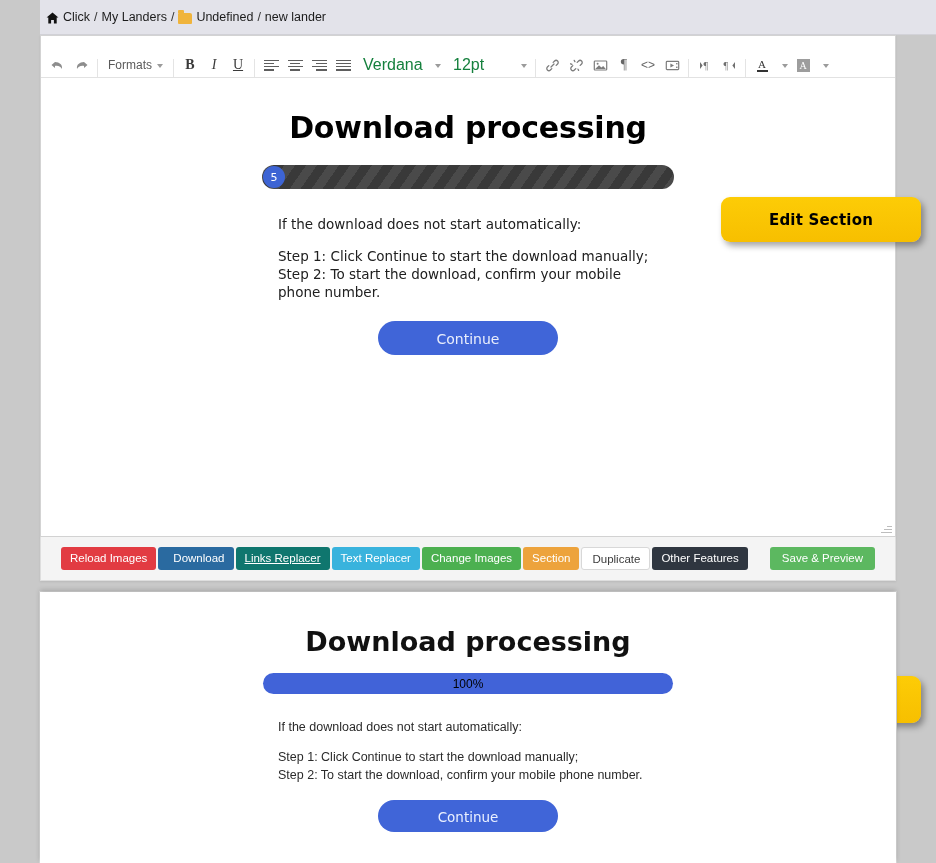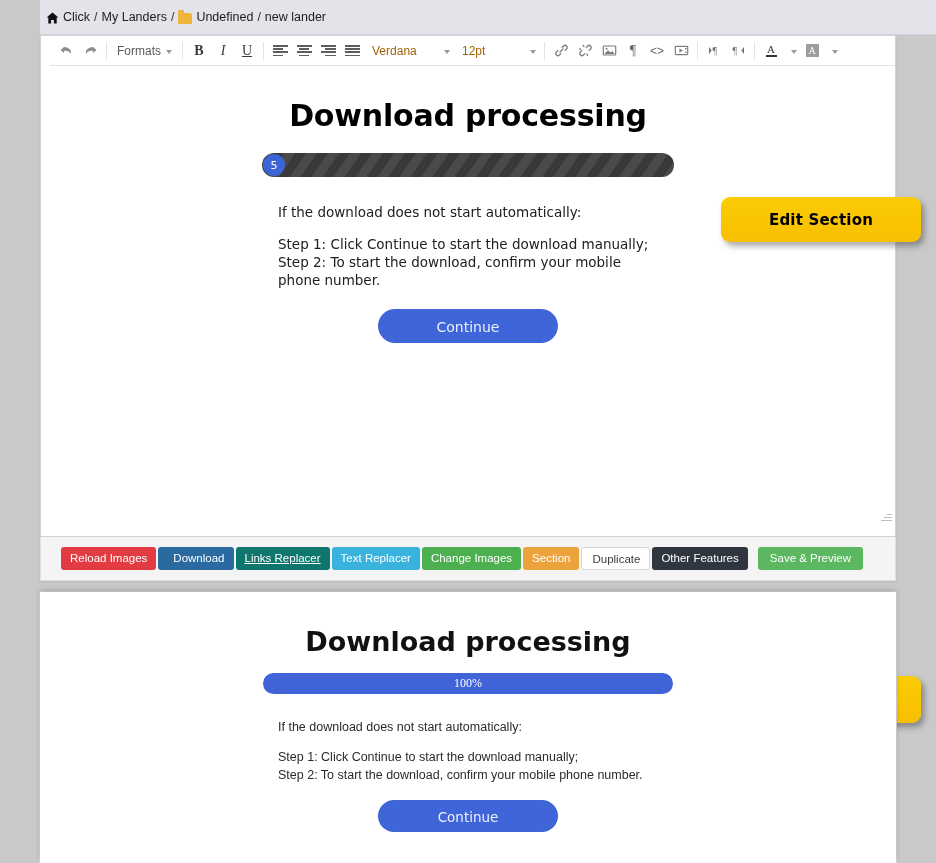--- a/index.html
+++ b/index.html
@@ -66,30 +66,29 @@
     left: 40px;
     top: 35px;
     width: 856px;
     height: 502px;
     background: #ffffff;
     border: 1px solid #d3d3d3;
     box-sizing: border-box;
     box-shadow: 0 1px 2px rgba(0,0,0,.08);
   }
   .toolbar {
-    height: 30px;
+    height: 42px;
     border-bottom: 1px solid #e2e2e2;
     display: flex;
-    align-items: center;
+    align-items: flex-end;
     padding: 0 4px;
     box-sizing: border-box;
     background: #fff;
     flex-wrap: nowrap;
     overflow: hidden;
-    margin-left: 9px;
   }
   .tb-btn {
     min-width: 24px;
     height: 24px;
     display: flex;
     align-items: center;
     justify-content: center;
     color: #6d6d6d;
     font-size: 13px;
     cursor: default;
@@ -118,22 +117,22 @@
     border-left: 3.5px solid transparent;
     border-right: 3.5px solid transparent;
     border-top: 4px solid #9b9b9b;
     position: relative;
     top: 1px;
   }
   .tb-select {
     display: flex;
     align-items: center;
     justify-content: space-between;
-    font-size: 12px;
-    color: #a16207;
+    font-size: 16px;
+    color: #15803d;
     height: 24px;
     box-sizing: border-box;
     padding: 0 4px 0 8px;
   }
   .tb-font  { width: 90px; }
   .tb-size  { width: 86px; }
   .tb-bold   { font-weight: bold;  color: #3a3a3a; font-family: "Liberation Serif", serif; font-size: 14px;}
   .tb-italic { font-style: italic; color: #3a3a3a; font-family: "Liberation Serif", serif; font-size: 14px;}
   .tb-under  { text-decoration: underline; color: #3a3a3a; font-family: "Liberation Serif", serif; font-size: 14px;}
 
@@ -289,21 +288,21 @@
     cursor: pointer;
   }
   .abtn-reload    { background: #e23b42; }
   .abtn-download  { background: #2a6aa0; padding-left: 15px; }
   .abtn-links     { background: #0f766e; text-decoration: underline; }
   .abtn-text      { background: #39b3dd; text-align: center; }
   .abtn-images    { background: #4cb050; }
   .abtn-preview   { background: #eda33c; }
   .abtn-duplicate { background: #ffffff; color:#3c3c3c; border:1px solid #d8d8d8;padding-left:10px; }
   .abtn-other     { background: #2f3640; margin-right: 0; }
-  .abtn-save      { background: #5cb860; margin-left: auto; margin-right: 12px; padding: 0 12px; }
+  .abtn-save      { background: #5cb860; margin-left: auto; margin-right: 0; padding: 0 12px; }
 
   
   .preview-card {
     position: absolute;
     left: 40px;
     top: 592px;
     width: 856px;
     height: 271px;
     background: #fff;
     box-sizing: border-box;
@@ -317,23 +316,23 @@
     font-size: 27px;
     color: #111;
     margin: 34px 0 16px 0;
   }
   .pv-progress {
     width: 410px;
     height: 21px;
     margin: 0 auto;
     border-radius: 11px;
     background: #4163d8;
-    color: #ffffff;
+    color: #000000;
     font-size: 12px;
-    font-family: Liberation Serif, serif;
+    font-family: Liberation Sans, sans-serif;
     display: flex;
     align-items: center;
     justify-content: center;
   }
   .pv-paras {
     width: 380px;
     margin: 24px auto 0 auto;
   }
   .pv-p {
     font-family: "Liberation Sans", sans-serif;

